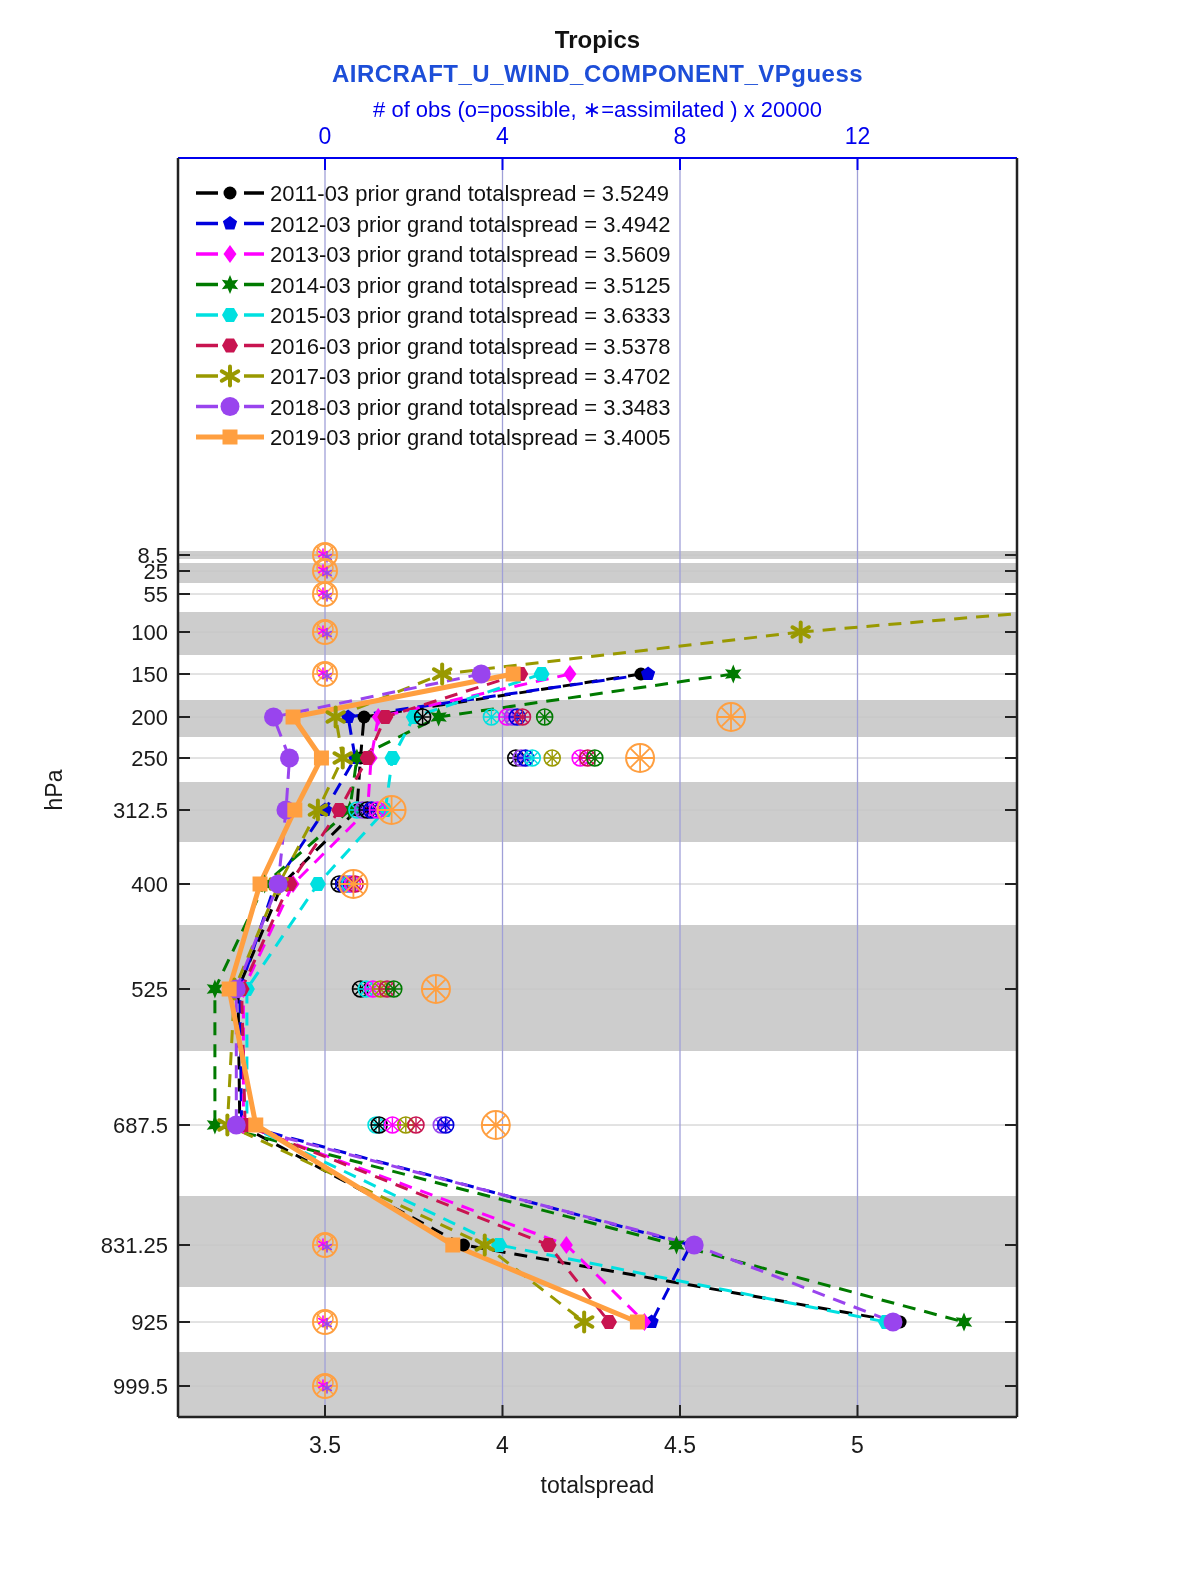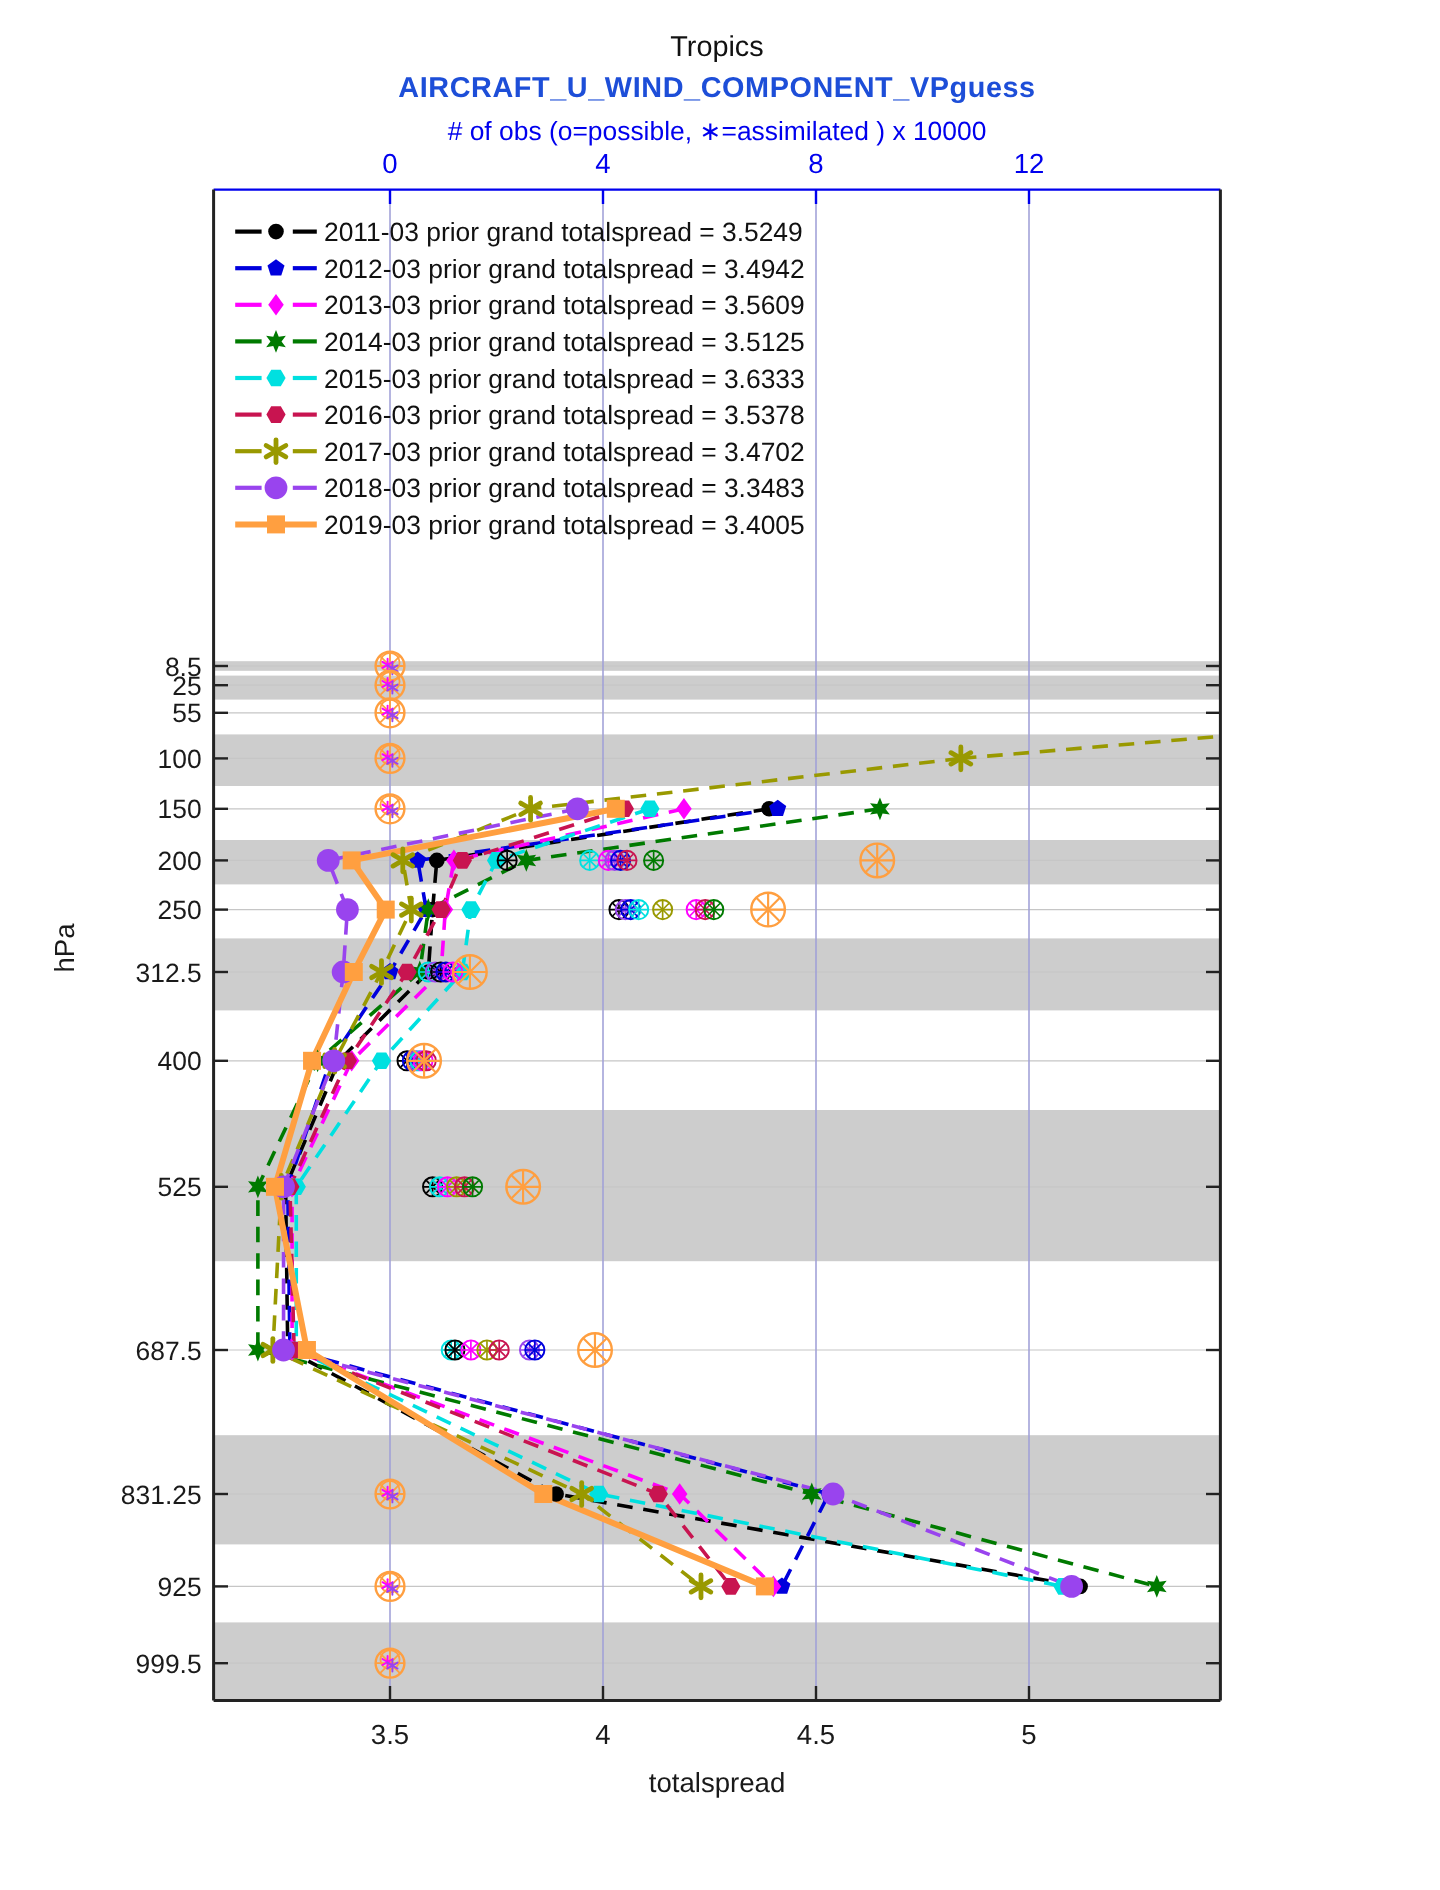--- a/index.html
+++ b/index.html
@@ -1,32 +1,32 @@
 <!DOCTYPE html>
 <html><head>
 <meta charset="utf-8">
 <style>
   html,body{margin:0;padding:0;background:#ffffff;}
   .page{position:relative;width:1200px;height:1575px;background:#ffffff;overflow:hidden;
         font-family:"Liberation Sans","DejaVu Sans",sans-serif;}
   .hdr{position:absolute;left:147px;top:0;width:901px;text-align:center;}
-  .t1{margin-top:26px;font-size:24px;font-weight:normal;color:#111;}
+  .t1{margin-top:26px;font-size:24px;font-weight:bold;color:#111;}
   .t2{margin-top:6px;font-size:24px;font-weight:bold;color:#1d4ed8;letter-spacing:0.5px;}
   .sub{margin-top:9px;font-size:22px;color:#0000ee;}
   svg#chart{position:absolute;left:0;top:0;}
   text{font-family:"Liberation Sans","DejaVu Sans",sans-serif;}
 </style>
 </head>
 <body>
 
 <div class="page">
   <div class="hdr">
     <div class="t1">Tropics</div>
     <div class="t2">AIRCRAFT_U_WIND_COMPONENT_VPguess</div>
-    <div class="sub"># of obs (o=possible, ∗=assimilated ) x 10000</div>
+    <div class="sub"># of obs (o=possible, ∗=assimilated ) x 20000</div>
   </div>
   <svg id="chart" width="1200" height="1575" viewBox="0 0 1200 1575">
       <rect x="178" y="551" width="839" height="8" fill="#cdcdcd"></rect>
       <rect x="178" y="563" width="839" height="20" fill="#cdcdcd"></rect>
       <rect x="178" y="612" width="839" height="43" fill="#cdcdcd"></rect>
       <rect x="178" y="700" width="839" height="37" fill="#cdcdcd"></rect>
       <rect x="178" y="782" width="839" height="60" fill="#cdcdcd"></rect>
       <rect x="178" y="925" width="839" height="126" fill="#cdcdcd"></rect>
       <rect x="178" y="1196" width="839" height="91" fill="#cdcdcd"></rect>
       <rect x="178" y="1352" width="839" height="65" fill="#cdcdcd"></rect>

